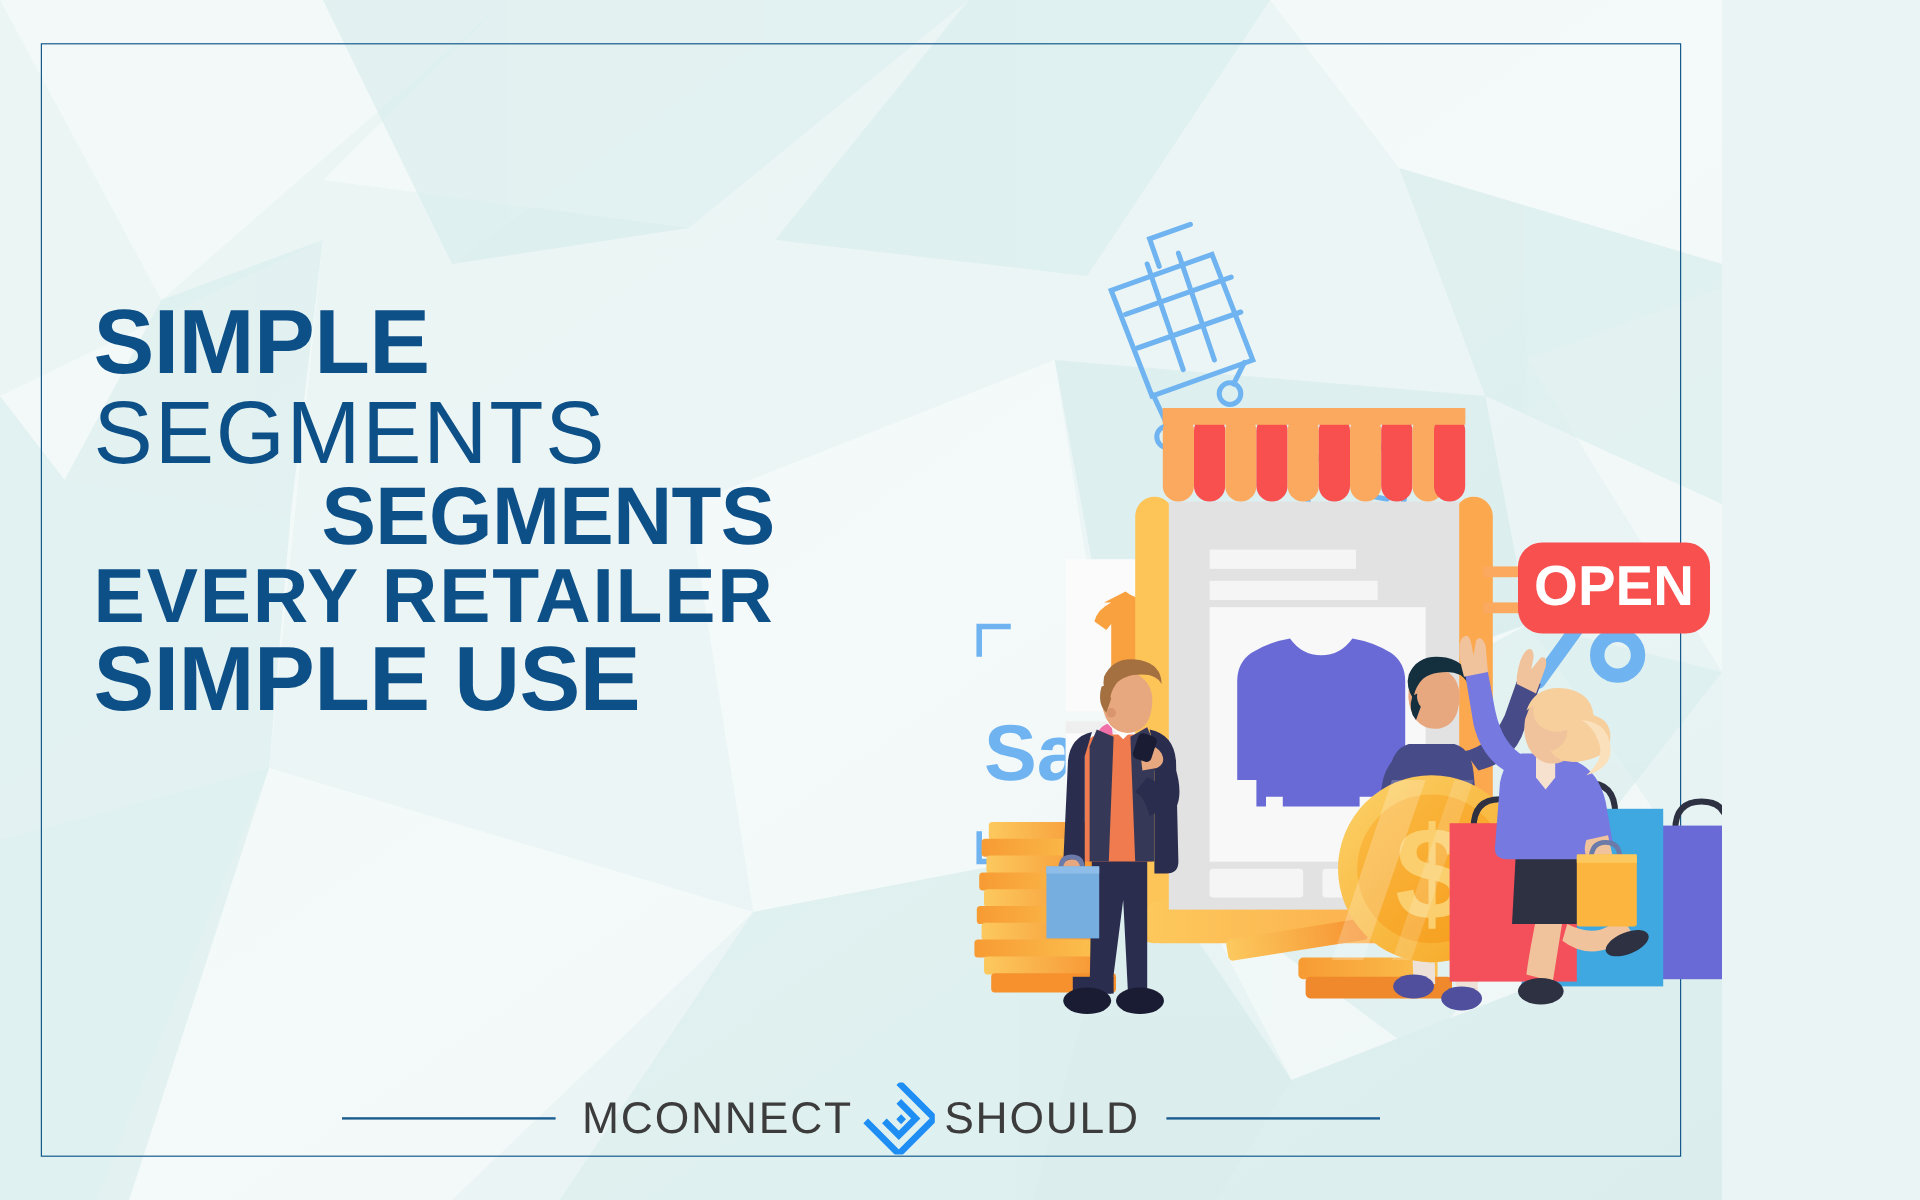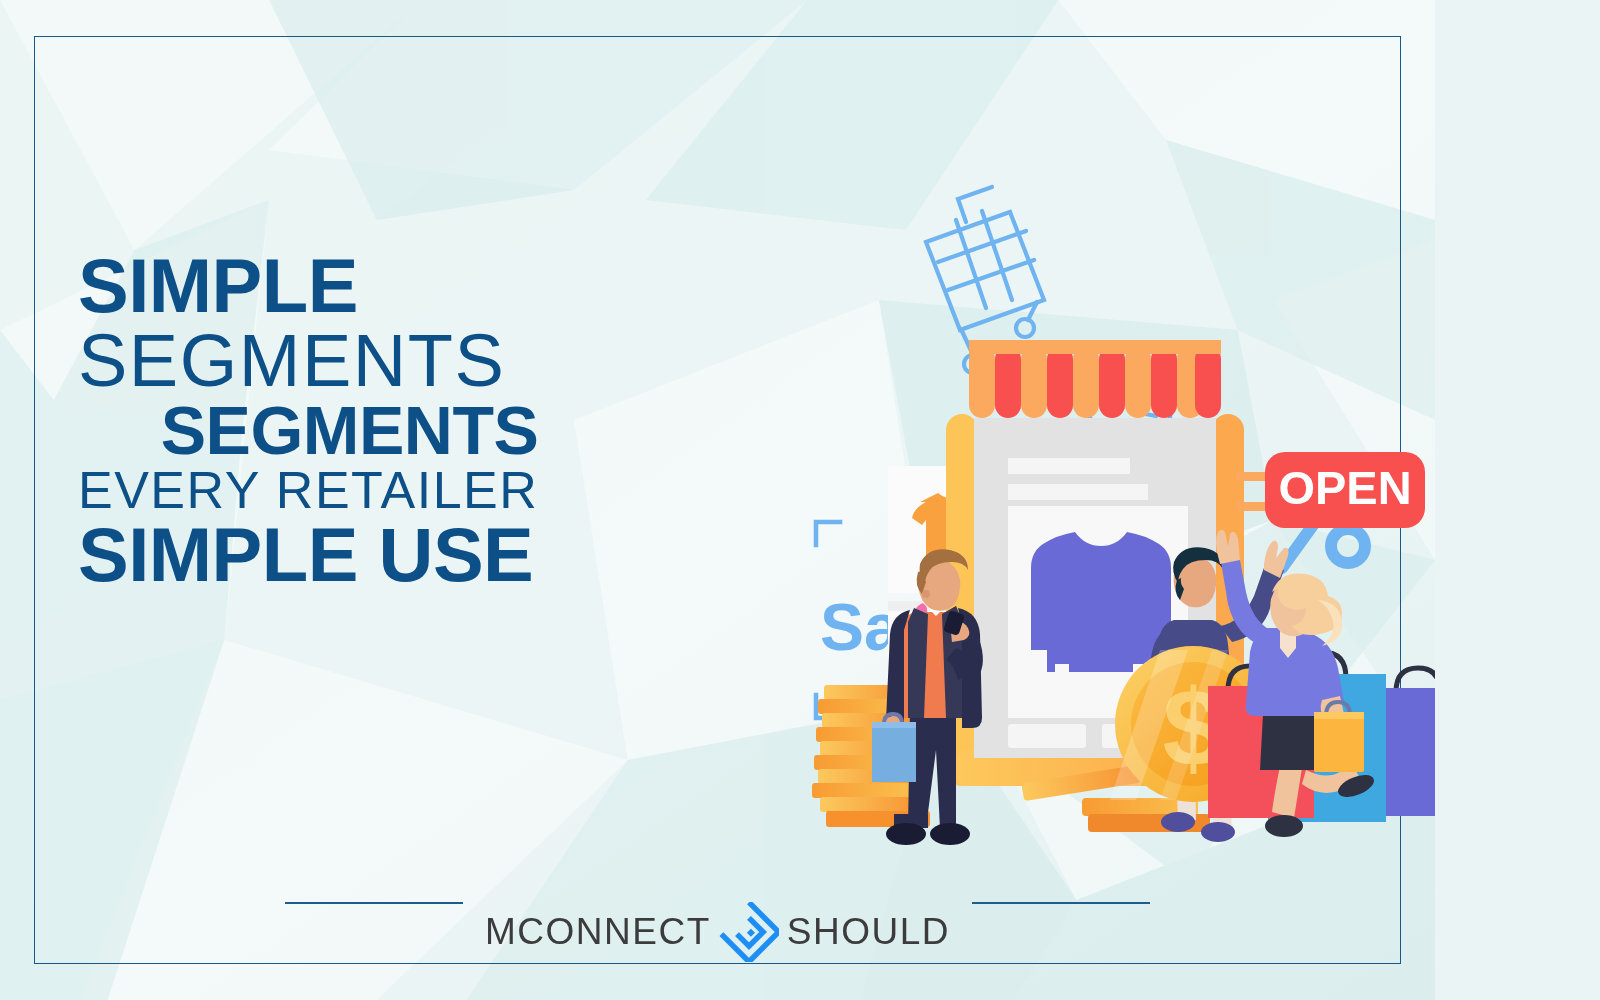--- a/index.html
+++ b/index.html
@@ -24,27 +24,27 @@
   .headline {
     position:absolute; left:78px; top:248px;
     color:#0d4f87;
     line-height:0.995;
     letter-spacing:-0.5px;
   }
   .hl-line { display:block; white-space:nowrap; }
   .hl-l1 { font-size:76px; font-weight:bold; letter-spacing:-0.5px; }
   .hl-l2 { font-size:74px; font-weight:300; letter-spacing:1.5px; }
   .hl-l3 { font-size:68px; font-weight:bold; letter-spacing:-0.5px;text-align:right; }
-  .hl-l4 { font-size:52px; font-weight:400; letter-spacing:1.5px; }
+  .hl-l4 { font-size:64px; font-weight:700; letter-spacing:1.5px; }
   .hl-l5 { font-size:76px; font-weight:bold; letter-spacing:-0.5px; }
 
   
   .footer {
     position:absolute; left:0; right:0; bottom:38px;
-    display:flex; justify-content:center; gap:0px;
+    display:flex; align-items:center; justify-content:center; gap:0px;
   }
   .foot-rule { width:178px; height:1.5px; background:#1c5d8f; }
   .logo-wrap { display:flex; align-items:center; gap:0px; padding:0 22px; }
   .logo-txt {
     font-size:37px; color:#3c3c3c; font-weight:300;
     letter-spacing:1.5px; font-family:"Liberation Sans", sans-serif;
   }
   .logo-mark { width:60px; height:60px; margin:0 8px; }
 
   

